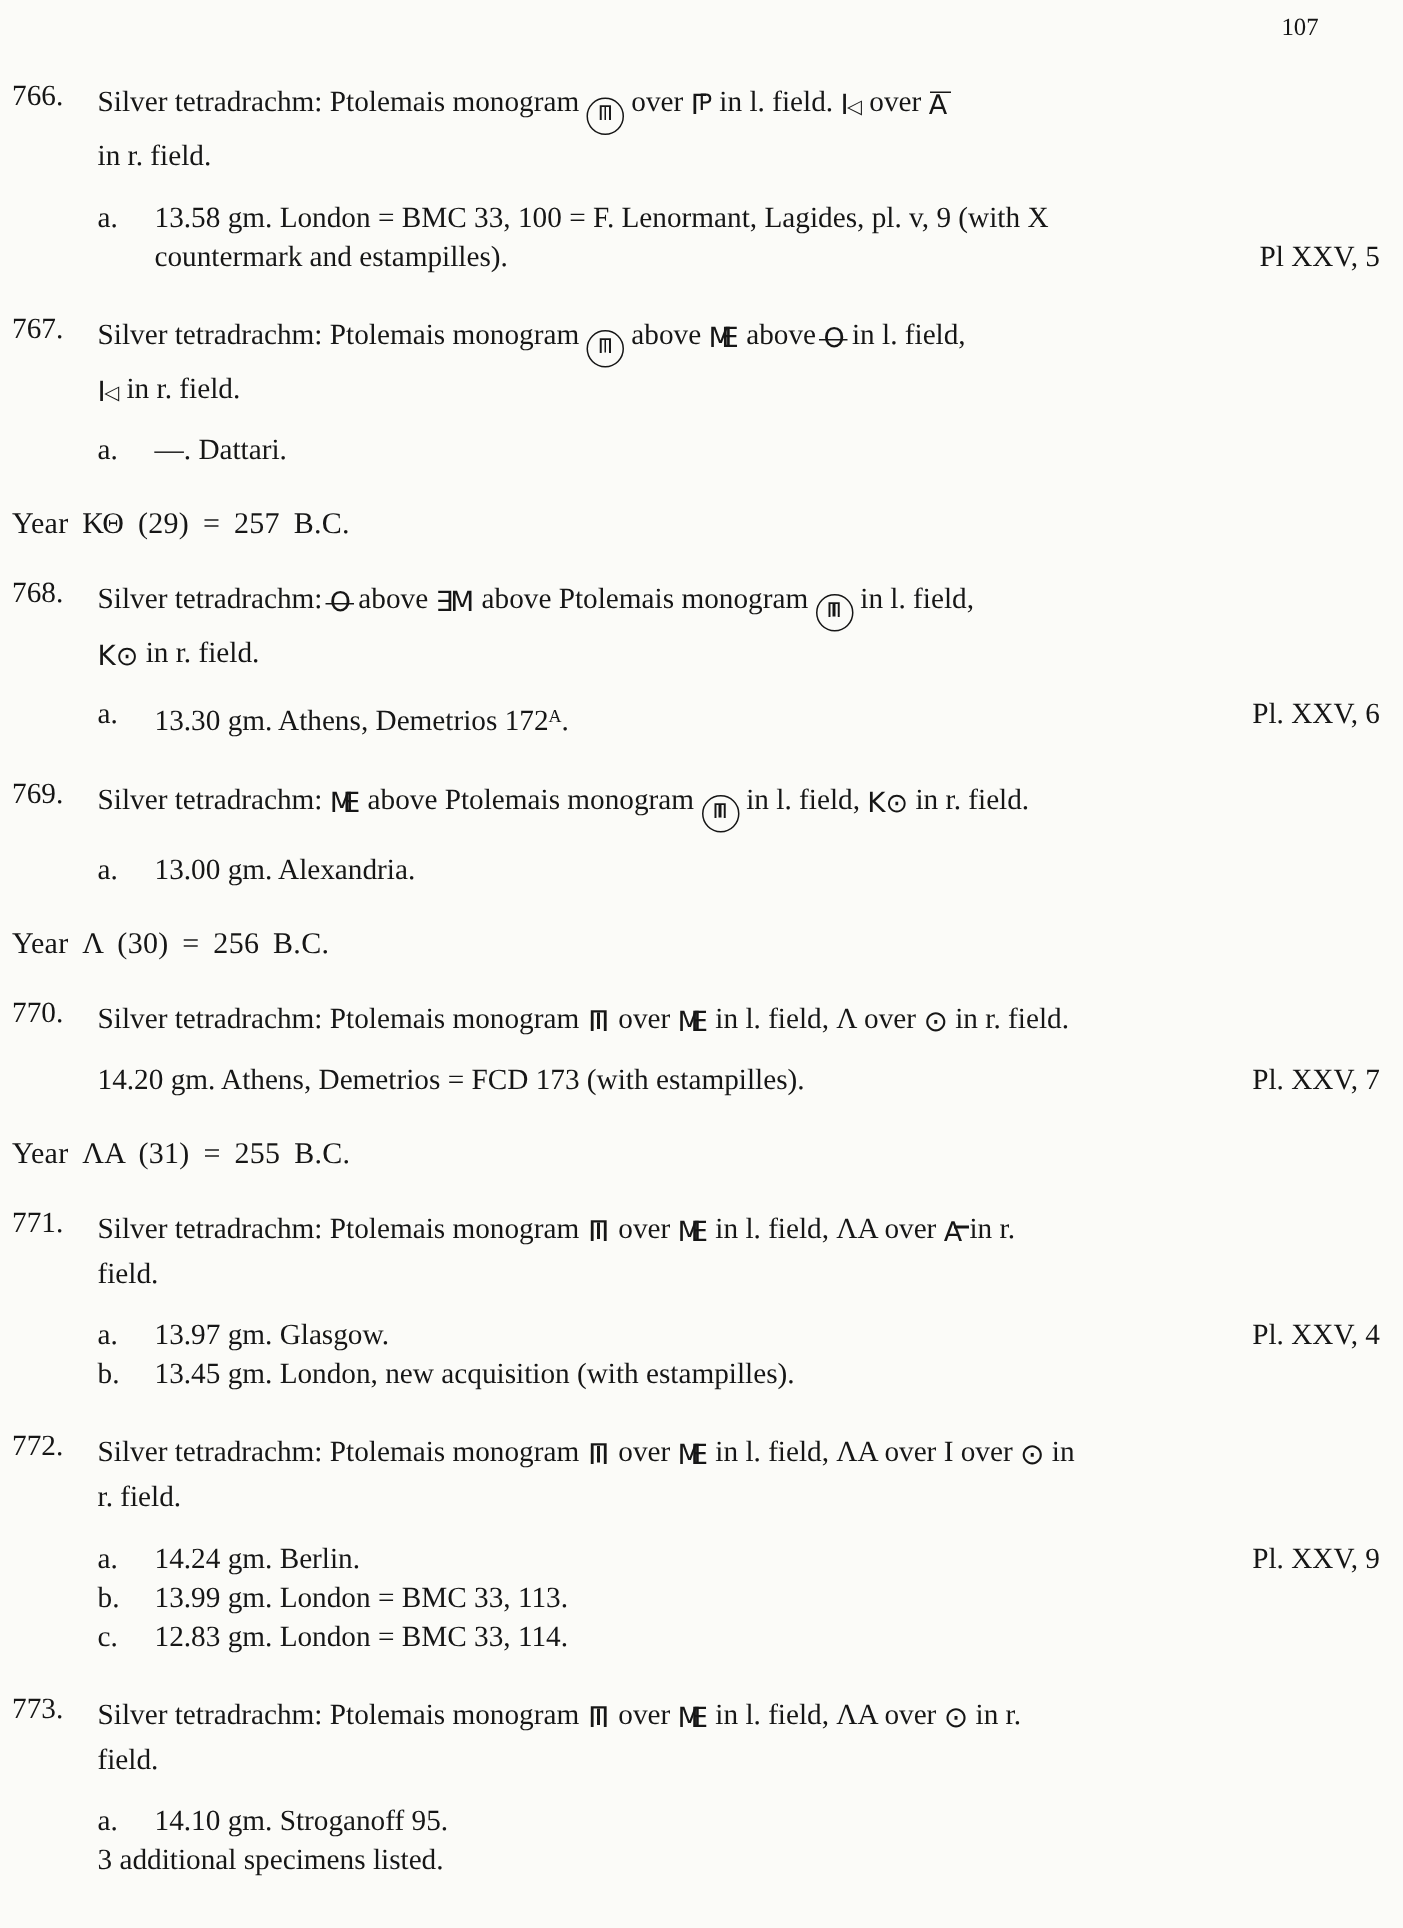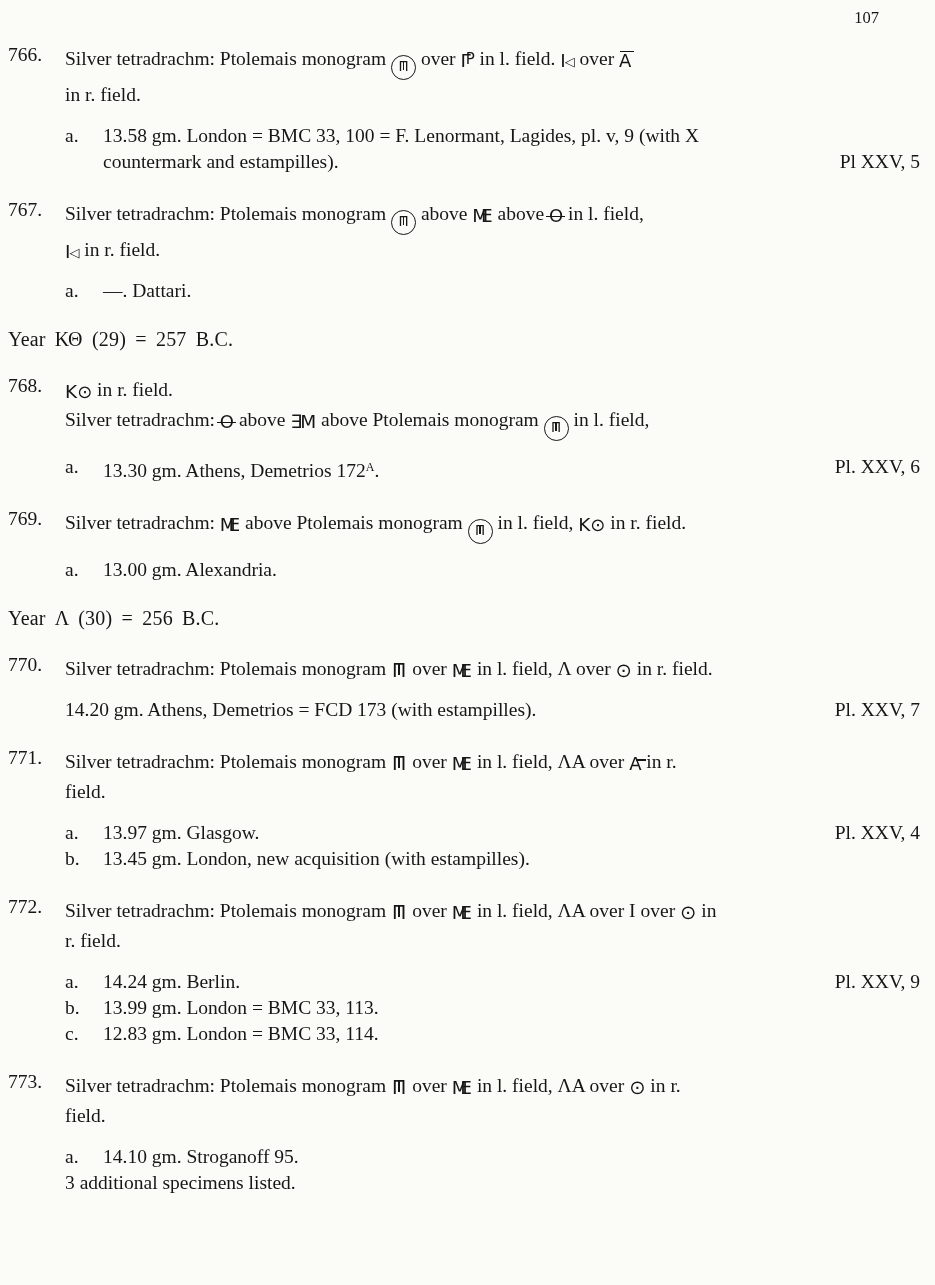--- a/index.html
+++ b/index.html
@@ -2,21 +2,21 @@
 <html><head>
 <meta charset="utf-8">
 <style>
   html,body{margin:0;padding:0}
   body{
     width:935px;height:1285px;overflow:hidden;
     background:#fbfbf8;color:#161616;
     font-family:"Liberation Serif","DejaVu Sans",serif;
     font-size:19.5px;
   }
-  .page{position:relative;box-sizing:border-box;width:935px;height:1285px;padding:14px 15px 0 8px}
+  .page{position:relative;box-sizing:border-box;width:935px;height:1285px;padding:24px 15px 0 8px}
   .pagenum{position:absolute;top:8px;right:56px;font-size:16.5px}
   #doc{padding-top:30px}
 
   .year{font-weight:normal;font-size:20px;margin:24px 0;word-spacing:4px;letter-spacing:.2px}
 
   .entry{display:flex;margin-bottom:24px}
   .entry .num{flex:0 0 57px}
   .entry .content{flex:1;min-width:0}
   .hline{line-height:30px}
   .entry .body{margin-top:13px}
@@ -86,22 +86,22 @@
                 <div class="iline">—. Dattari.</div>
               </div>
             </div>
           </div>
         </div>
       </div>
       <div class="year">Year ΚΘ (29) = 257 B.C.</div>
       <div class="entry">
         <div class="num">768.</div>
         <div class="content">
+          <div class="hline">Silver tetradrachm: <span class="sym obar">Ο<i class="hbar"></i></span> above <span class="sym lig em"><span class="p1">∃</span><span class="p2" style="margin-left: -0.1em;">Μ</span></span> above Ptolemais monogram <span class="sym pt circled">Π<i class="stem"></i></span>  in l. field,</div>
           <div class="hline"><span class="sym lig kdot"><span class="p1">Κ</span><span class="p2" style="margin-left: 0em;">⊙</span></span> in r. field.</div>
-          <div class="hline">Silver tetradrachm: <span class="sym obar">Ο<i class="hbar"></i></span> above <span class="sym lig em"><span class="p1">∃</span><span class="p2" style="margin-left: -0.1em;">Μ</span></span> above Ptolemais monogram <span class="sym pt circled">Π<i class="stem"></i></span>  in l. field,</div>
           <div class="body">
             <div class="item">
               <span class="letter">a.</span>
               <div class="itext">
                 <div class="iline"><span class="plate">Pl. XXV, 6</span>13.30 gm. Athens, Demetrios 172<span class="sup">A</span>.</div>
               </div>
             </div>
           </div>
         </div>
       </div>
@@ -124,20 +124,21 @@
         <div class="num">770.</div>
         <div class="content">
           <div class="hline">Silver tetradrachm: Ptolemais monogram <span class="sym pt">Π<i class="stem"></i></span> over  <span class="sym lig me"><span class="p1">Μ</span><span class="p2" style="margin-left: -0.4em;">Ε</span></span> in l. field, Λ over <span class="sym text">⊙</span> in r. field.</div>
           <div class="body">
             <div class="para">
               <div class="para-line"><span class="plate">Pl. XXV, 7</span>14.20 gm. Athens, Demetrios = FCD 173 (with estampilles).</div>
             </div>
           </div>
         </div>
       </div>
+      <div class="year">Year ΛΑ (31) = 255 B.C.</div>
       <div class="entry">
         <div class="num">771.</div>
         <div class="content">
           <div class="hline">Silver tetradrachm: Ptolemais monogram <span class="sym pt">Π<i class="stem"></i></span> over  <span class="sym lig me"><span class="p1">Μ</span><span class="p2" style="margin-left: -0.4em;">Ε</span></span> in l. field, ΛΑ over <span class="sym overbar stroke">Α<i class="tbar"></i></span> in r.</div>
           <div class="hline">field.</div>
           <div class="body">
             <div class="item">
               <span class="letter">a.</span>
               <div class="itext">
                 <div class="iline"><span class="plate">Pl. XXV, 4</span>13.97 gm. Glasgow.</div>

